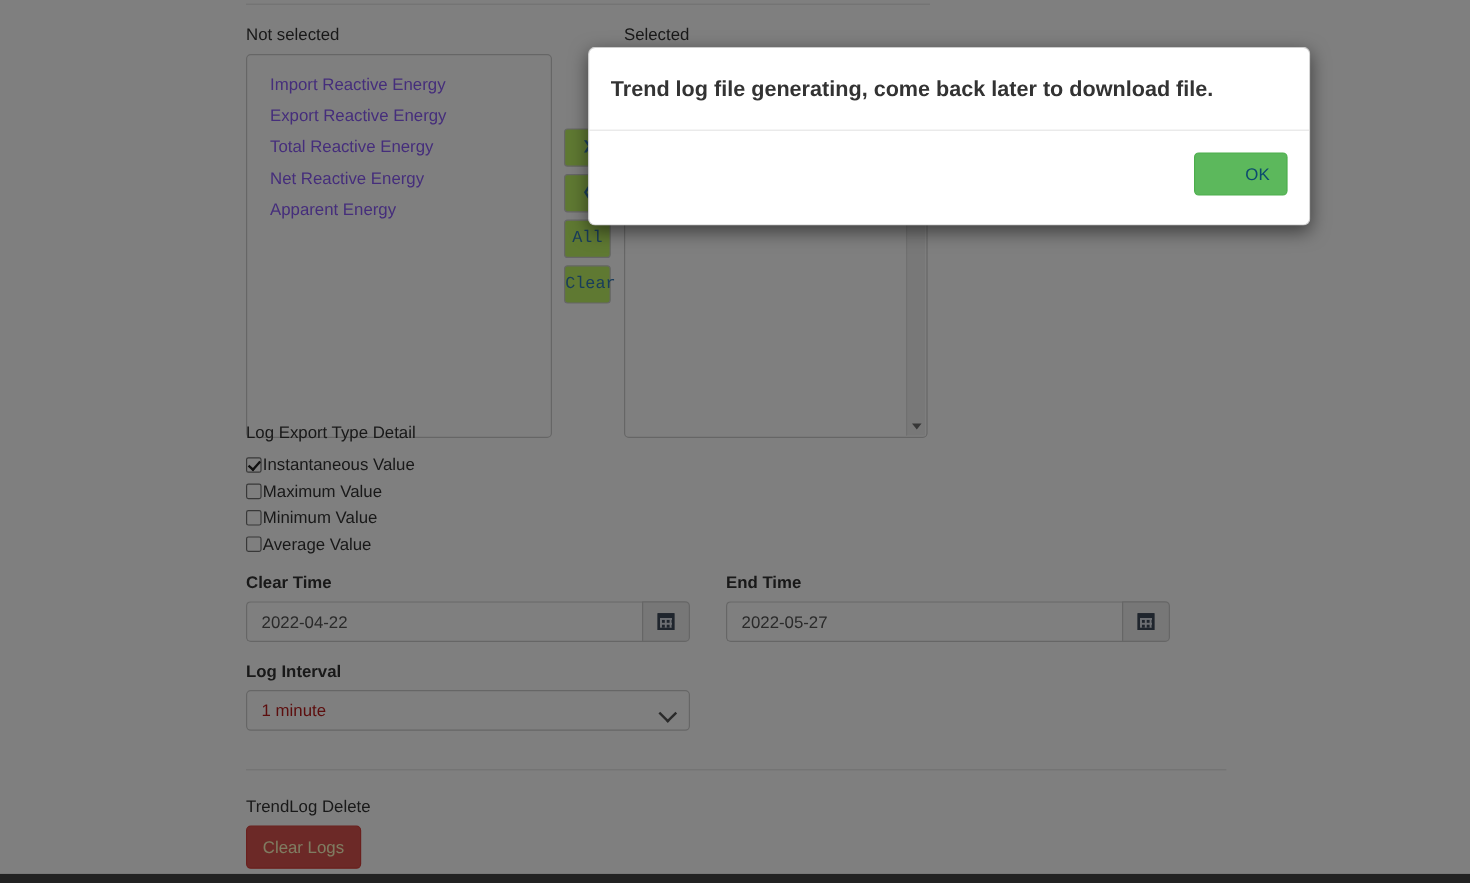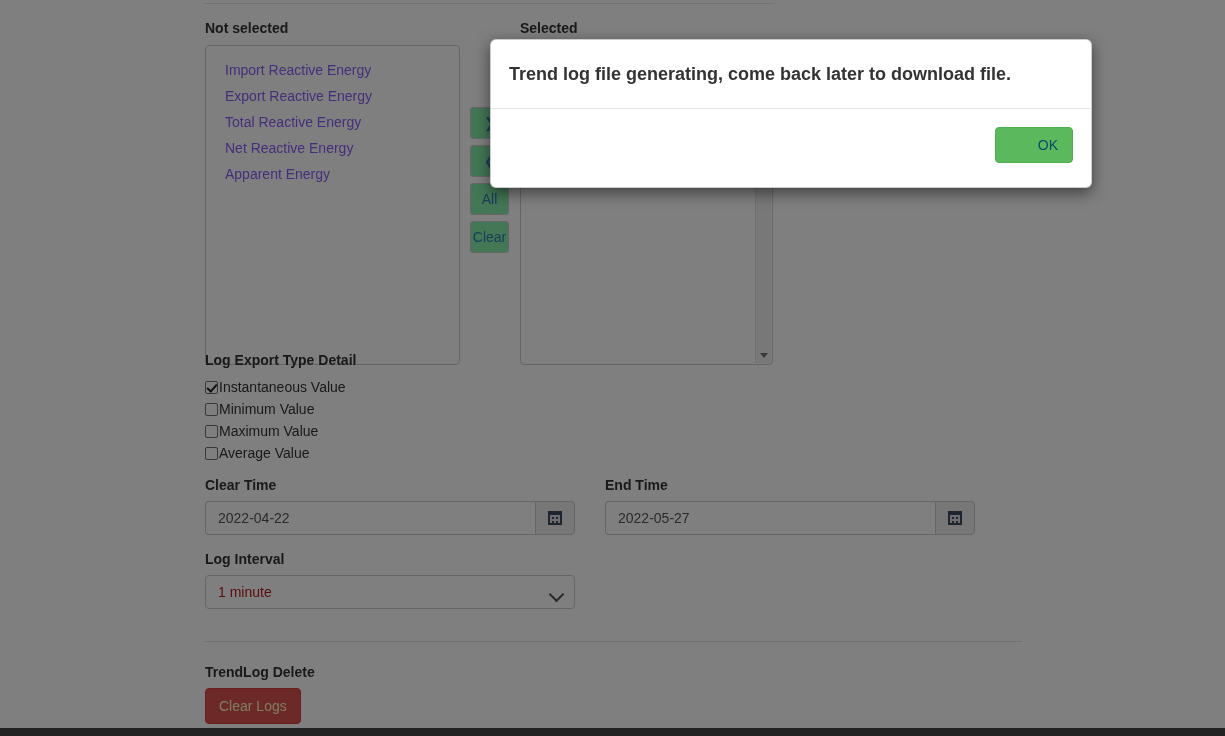--- a/index.html
+++ b/index.html
@@ -29,21 +29,21 @@
   .hr-top {
     position: absolute;
     left: 205px;
     top: 3px;
     width: 570px;
     height: 1px;
     background: #e3e3e3;
   }
 
   .col-label {
-    font-weight: bold;
+    font-weight: normal;
     font-size: 14px;
     color: #333;
     line-height: 1;
   }
 
   
   #dual {
     position: absolute;
     left: 205px;
     top: 21px;
@@ -145,25 +145,26 @@
   }
   .xfer-btn {
     box-sizing: border-box;
     display: block;
     width: 39px;
     margin-bottom: 6px;
     padding: 6px 0;
     text-align: center;
     font-size: 14px;
     color: #337ab7;
-    background: #86efac;
+    background: #bef264;
     border: 1px solid #cccccc;
     border-radius: 3px;
     cursor: pointer;
     line-height: 18px;
+    font-family: Liberation Mono, monospace;
   }
 
   
   #logparam {
     position: absolute;
     left: 205px;
     top: 353px;
     width: 400px;
   }
   #logparam .grp-title { margin-bottom: 9px; }
@@ -419,25 +420,25 @@
 
   <div id="logparam">
     <div class="col-label grp-title">Log Export Type Detail</div>
 
     <div class="cbrow">
       <span class="cb checked"></span>
       <span>Instantaneous Value</span>
     </div>
     <div class="cbrow">
       <span class="cb"></span>
-      <span>Minimum Value</span>
+      <span>Maximum Value</span>
     </div>
     <div class="cbrow">
       <span class="cb"></span>
-      <span>Maximum Value</span>
+      <span>Minimum Value</span>
     </div>
     <div class="cbrow">
       <span class="cb"></span>
       <span>Average Value</span>
     </div>
   </div>
 
   <div id="start-group">
     <div class="field-label">Clear Time</div>
     <div class="input-group">

